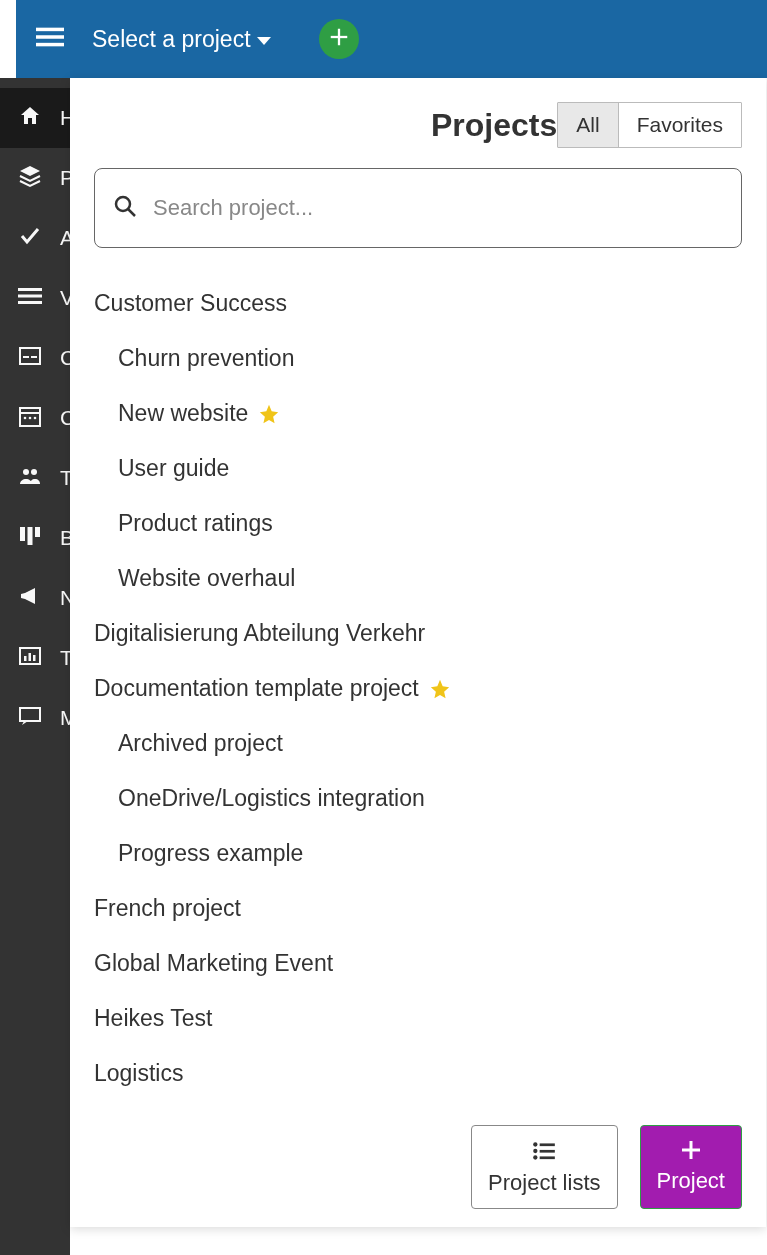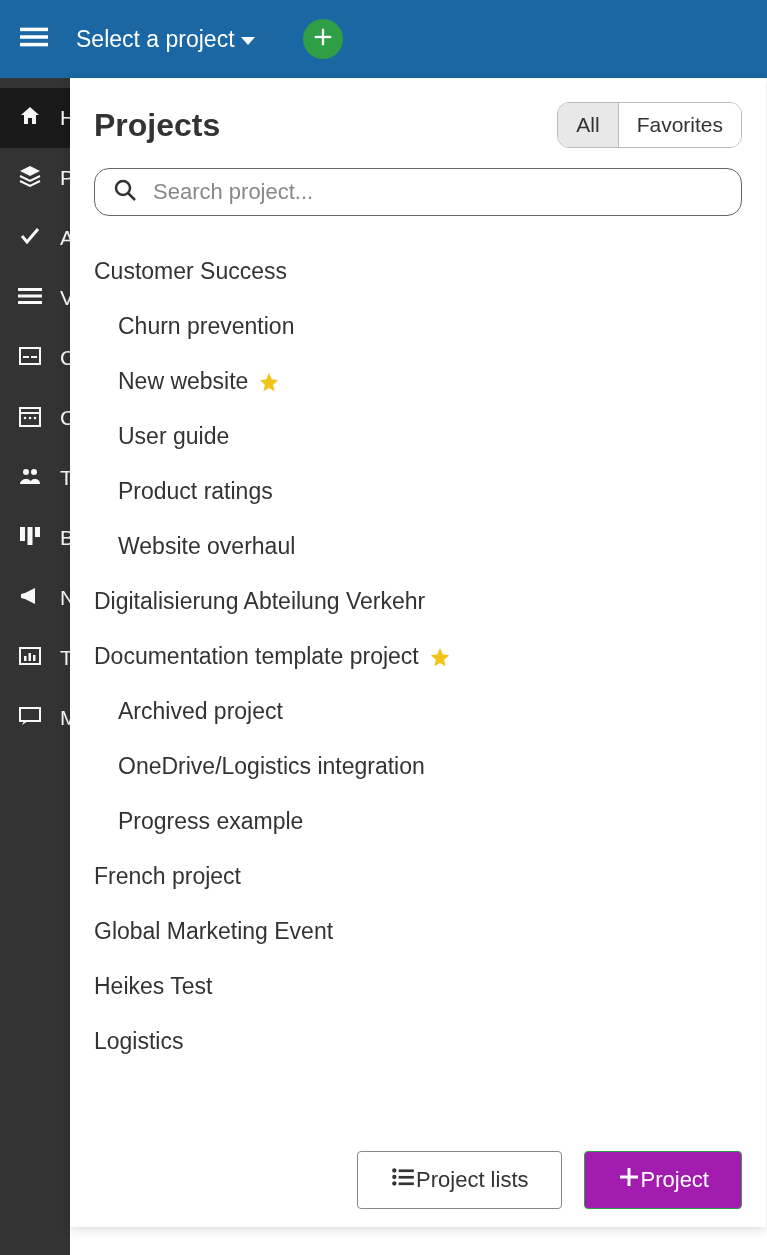--- a/index.html
+++ b/index.html
@@ -13,20 +13,21 @@
   }
   .topbar {
     height: 78px;
     background: #1a67a3;
     display: flex;
     align-items: center;
     padding: 0 20px;
     gap: 28px;
     position: relative;
     z-index: 5;
+    margin-left: 16px;
   }
   .menu-btn {
     color: #fff;
     display: flex;
     align-items: center;
     justify-content: center;
     cursor: pointer;
   }
   .menu-btn svg { width: 28px; height: 28px; fill: #fff; }
   .project-select {
@@ -88,54 +89,54 @@
     bottom: 28px;
     background: #fff;
     box-shadow: 0 2px 10px rgba(0,0,0,0.15);
     z-index: 10;
     display: flex;
     flex-direction: column;
   }
   .dropdown-header {
     display: flex;
     align-items: center;
-    justify-content: space-between;
+    justify-content: flex-end;
     padding: 24px 24px 12px 24px;
   }
   .dropdown-title {
     font-size: 32px;
     font-weight: 700;
     color: #333;
   }
   .toggle {
     display: flex;
     border: 1px solid #bbb;
-    border-radius: 12px;
+    border-radius: 1px;
     overflow: hidden;
   }
   .toggle-btn {
     padding: 10px 18px;
     font-size: 21px;
     color: #333;
     cursor: pointer;
     background: #fff;
   }
   .toggle-btn.active {
     background: #e8e8e8;
   }
   .toggle-btn + .toggle-btn { border-left: 1px solid #bbb; }
   .search-wrap {
     padding: 8px 24px 14px 24px;
   }
   .search {
     display: flex;
     align-items: center;
     border: 1px solid #666;
-    border-radius: 15px;
-    height: 48px;
+    border-radius: 8px;
+    height: 80px;
     padding: 0 18px;
     gap: 16px;
   }
   .search svg { width: 24px; height: 24px; stroke: #333; stroke-width: 2.5; fill: none; }
   .search input {
     flex: 1;
     border: none;
     outline: none;
     font-size: 22px;
     color: #333;
@@ -165,23 +166,24 @@
     display: flex;
     justify-content: flex-end;
     gap: 22px;
     padding: 12px 24px 18px 24px;
   }
   .btn {
     display: flex;
     align-items: center;
     gap: 0;
     font-size: 22px;
-    padding: 12px 32px;
+    padding: 12px 16px;
     border-radius: 4px;
     cursor: pointer;
+    flex-direction: column;
   }
   .btn-outline {
     border: 1px solid #888;
     background: #fff;
     color: #333;
   }
   .btn-outline svg { width: 26px; height: 26px; fill: #333; }
   .btn-green {
     background: #a21caf;
     color: #fff;

